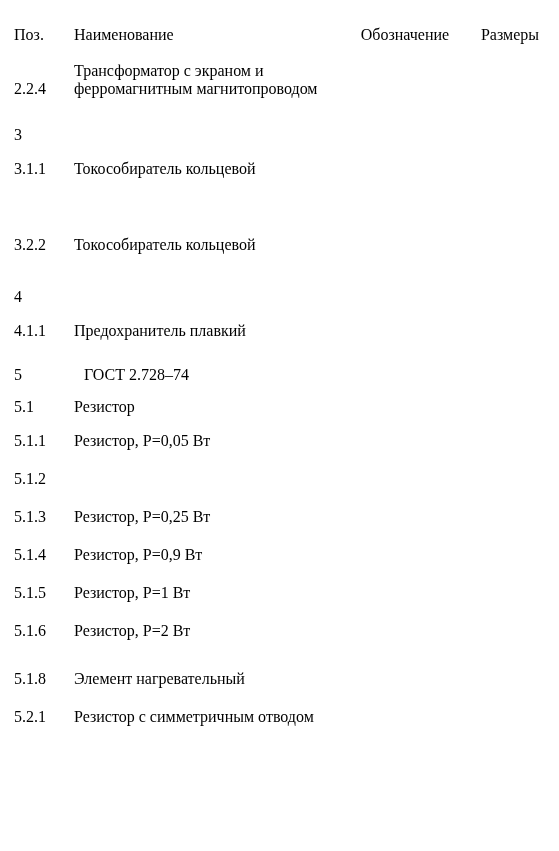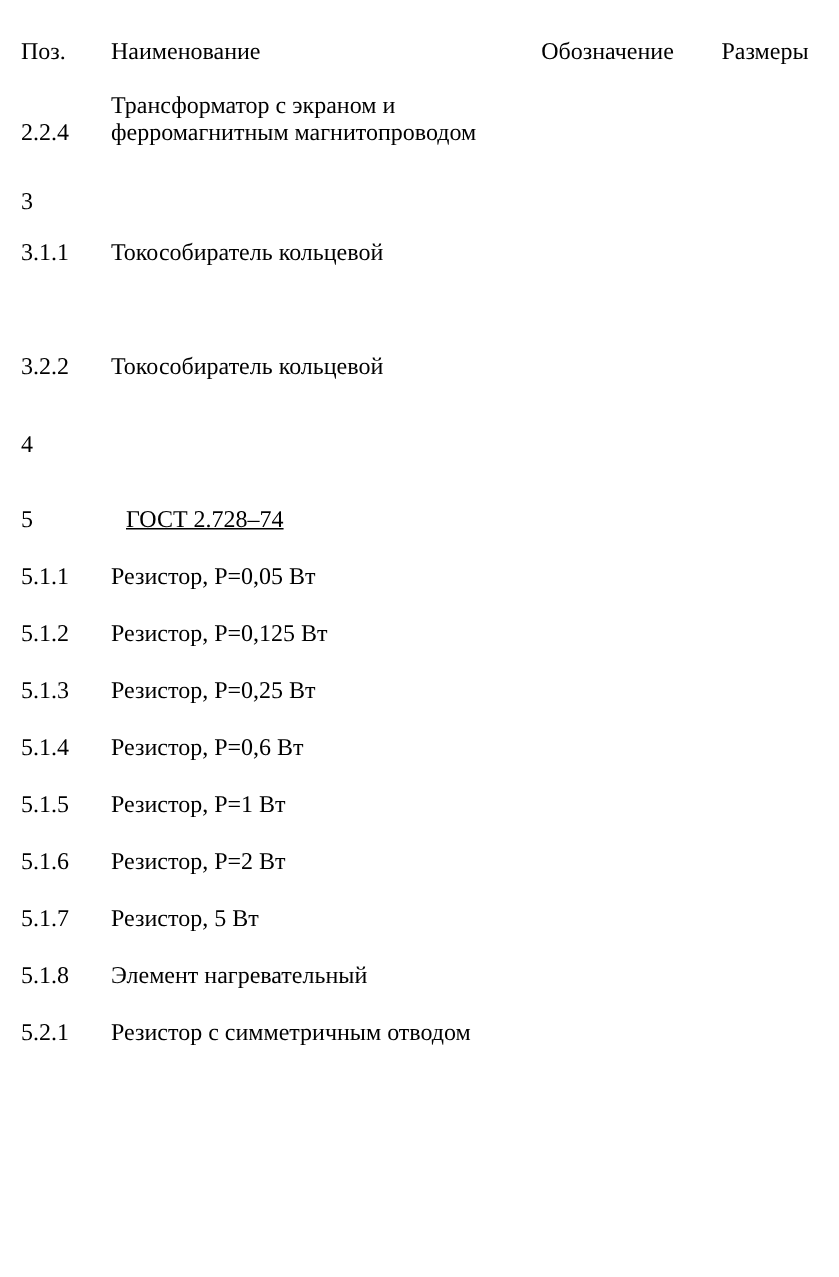--- a/index.html
+++ b/index.html
@@ -81,77 +81,82 @@
       <div class="col-desig"></div>
       <div class="col-size"></div>
     </div>
     <div style="height: 24px;"></div>
     <div class="row">
       <div class="col-pos">4</div>
       <div class="col-desig"></div>
       <div class="col-size"></div>
     </div>
     <div style="height: 6px;"></div>
+    <div class="row">
+      <div class="col-pos">4.1.1</div>
+      <div class="col-name">Предохранитель плавкий</div>
+      <div class="col-desig"></div>
+      <div class="col-size"></div>
+    </div>
     <div style="height: 16px;"></div>
     <div class="row">
       <div class="col-pos">5</div>
-      <div class="col-name" style="padding-left: 10px; text-decoration: underline;">ГОСТ 2.728–74</div>
+      <div class="col-name" style="padding-left: 10px;">ГОСТ 2.728–74</div>
       <div class="col-desig"></div>
       <div class="col-size"></div>
     </div>
     <div style="height: 4px;"></div>
+    <div class="row">
+      <div class="col-pos">5.1</div>
+      <div class="col-name">Резистор</div>
+      <div class="col-desig"></div>
+      <div class="col-size"></div>
+    </div>
     <div style="height: 6px;"></div>
     <div class="row">
       <div class="col-pos">5.1.1</div>
       <div class="col-name">Резистор, P=0,05 Вт</div>
       <div class="col-desig"></div>
       <div class="col-size"></div>
     </div>
     <div style="height: 10px;"></div>
     <div class="row">
       <div class="col-pos">5.1.2</div>
-      <div class="col-name">Резистор, P=0,125 Вт</div>
       <div class="col-desig"></div>
       <div class="col-size"></div>
     </div>
     <div style="height: 10px;"></div>
     <div class="row">
       <div class="col-pos">5.1.3</div>
       <div class="col-name">Резистор, P=0,25 Вт</div>
       <div class="col-desig"></div>
       <div class="col-size"></div>
     </div>
     <div style="height: 10px;"></div>
     <div class="row">
       <div class="col-pos">5.1.4</div>
-      <div class="col-name">Резистор, P=0,6 Вт</div>
+      <div class="col-name">Резистор, P=0,9 Вт</div>
       <div class="col-desig"></div>
       <div class="col-size"></div>
     </div>
     <div style="height: 10px;"></div>
     <div class="row">
       <div class="col-pos">5.1.5</div>
       <div class="col-name">Резистор, P=1 Вт</div>
       <div class="col-desig"></div>
       <div class="col-size"></div>
     </div>
     <div style="height: 10px;"></div>
     <div class="row">
       <div class="col-pos">5.1.6</div>
       <div class="col-name">Резистор, P=2 Вт</div>
       <div class="col-desig"></div>
       <div class="col-size"></div>
     </div>
     <div style="height: 10px;"></div>
-    <div class="row">
-      <div class="col-pos">5.1.7</div>
-      <div class="col-name">Резистор, 5 Вт</div>
-      <div class="col-desig"></div>
-      <div class="col-size"></div>
-    </div>
     <div style="height: 10px;"></div>
     <div class="row">
       <div class="col-pos">5.1.8</div>
       <div class="col-name">Элемент нагревательный</div>
       <div class="col-desig"></div>
       <div class="col-size"></div>
     </div>
     <div style="height: 10px;"></div>
     <div class="row">
       <div class="col-pos">5.2.1</div>

